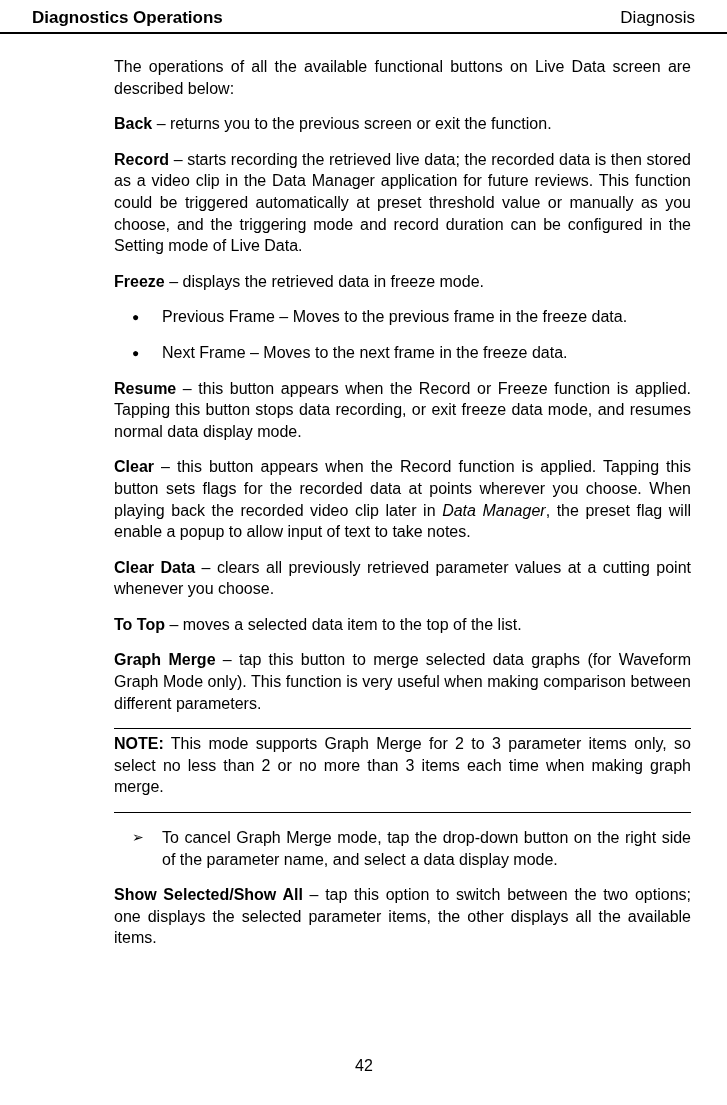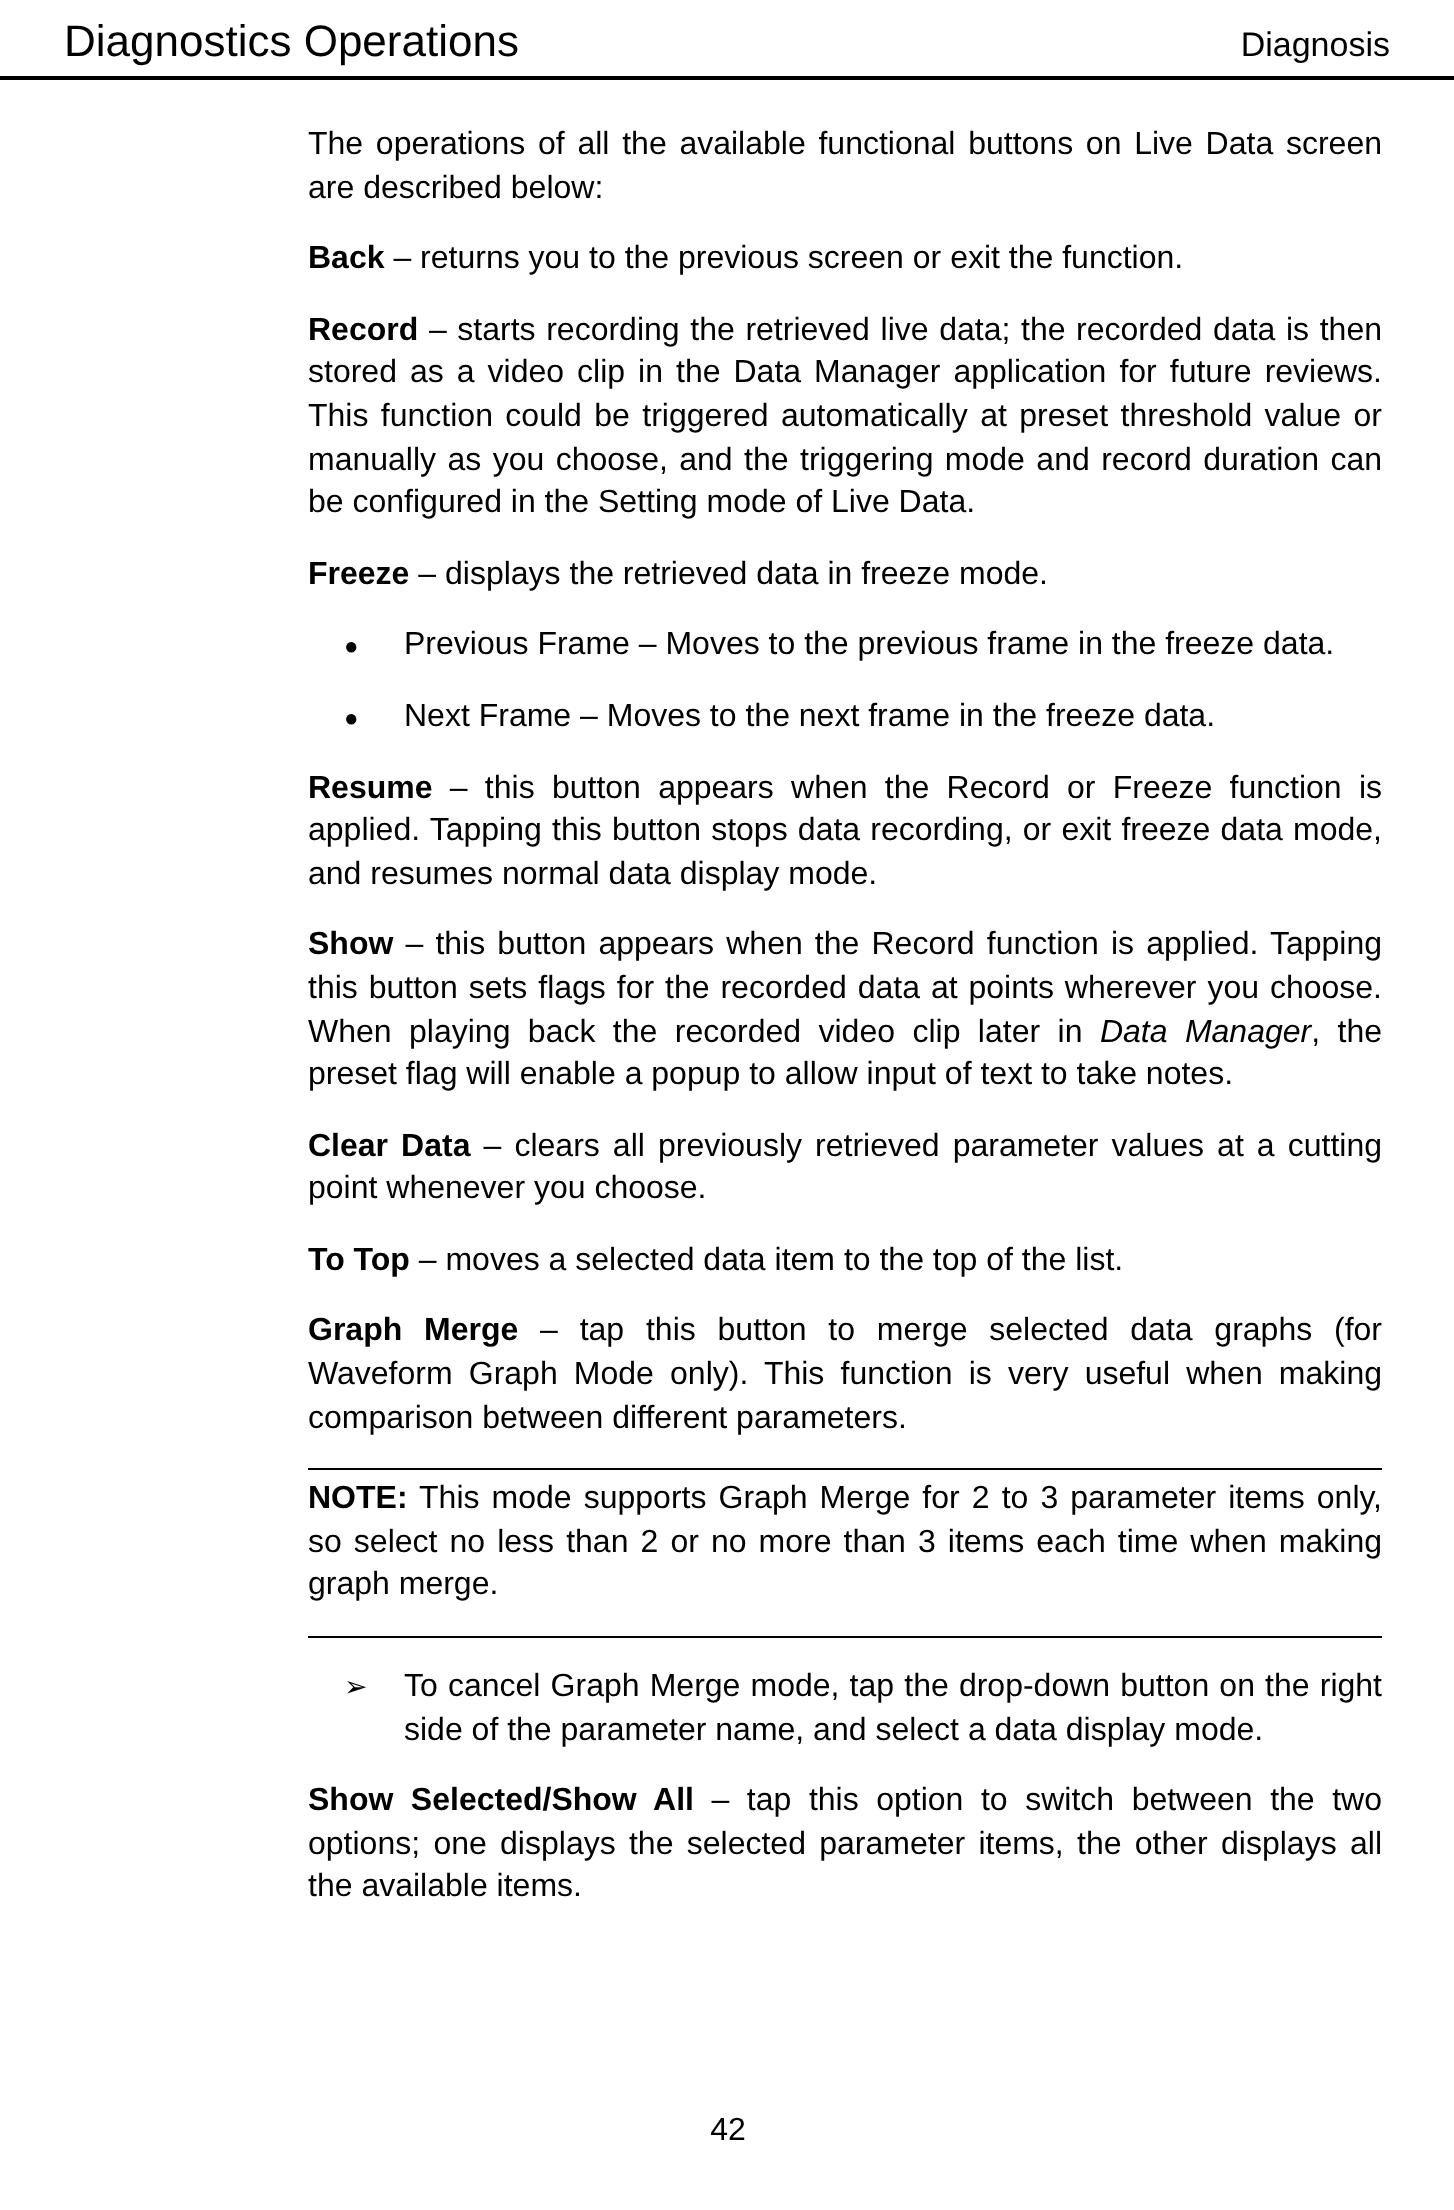--- a/index.html
+++ b/index.html
@@ -16,33 +16,32 @@
       position: relative;
     }
     .page-header {
       display: flex;
       justify-content: space-between;
       align-items: baseline;
       padding: 8px 32px 4px 32px;
       border-bottom: 2px solid #000;
     }
     .header-left {
-      font-size: 22px;
-      font-weight: normal;
+      font-size: 17px;
+      font-weight: bold;
       text-align: center;
     }
     .header-right {
       font-size: 17px;
       font-weight: normal;
     }
     .content {
       padding: 22px 36px 0 114px;
       font-size: 16px;
       line-height: 1.35;
-      margin-left: 40px;
     }
     .para {
       margin-bottom: 14px;
       text-align: justify;
     }
     .bold {
       font-weight: bold;
     }
     .italic {
       font-style: italic;
@@ -115,21 +114,21 @@
   <ul class="bullet-list disc">
     <li>Previous Frame – Moves to the previous frame in the freeze data.</li>
     <li>Next Frame – Moves to the next frame in the freeze data.</li>
   </ul>
 
   <p class="para">
     <span class="bold">Resume</span><span> – this button appears when the Record or Freeze function is applied. Tapping this button stops data recording, or exit freeze data mode, and resumes normal data display mode.</span>
   </p>
 
   <p class="para">
-    <span class="bold">Show</span><span> – this button appears when the Record function is applied. Tapping this button sets flags for the recorded data at points wherever you choose. When playing back the recorded video clip later in </span><span class="italic">Data Manager</span><span>, the preset flag will enable a popup to allow input of text to take notes.</span>
+    <span class="bold">Clear</span><span> – this button appears when the Record function is applied. Tapping this button sets flags for the recorded data at points wherever you choose. When playing back the recorded video clip later in </span><span class="italic">Data Manager</span><span>, the preset flag will enable a popup to allow input of text to take notes.</span>
   </p>
 
   <p class="para">
     <span class="bold">Clear Data</span><span> – clears all previously retrieved parameter values at a cutting point whenever you choose.</span>
   </p>
 
   <p class="para">
     <span class="bold">To Top</span><span> – moves a selected data item to the top of the list.</span>
   </p>
 

